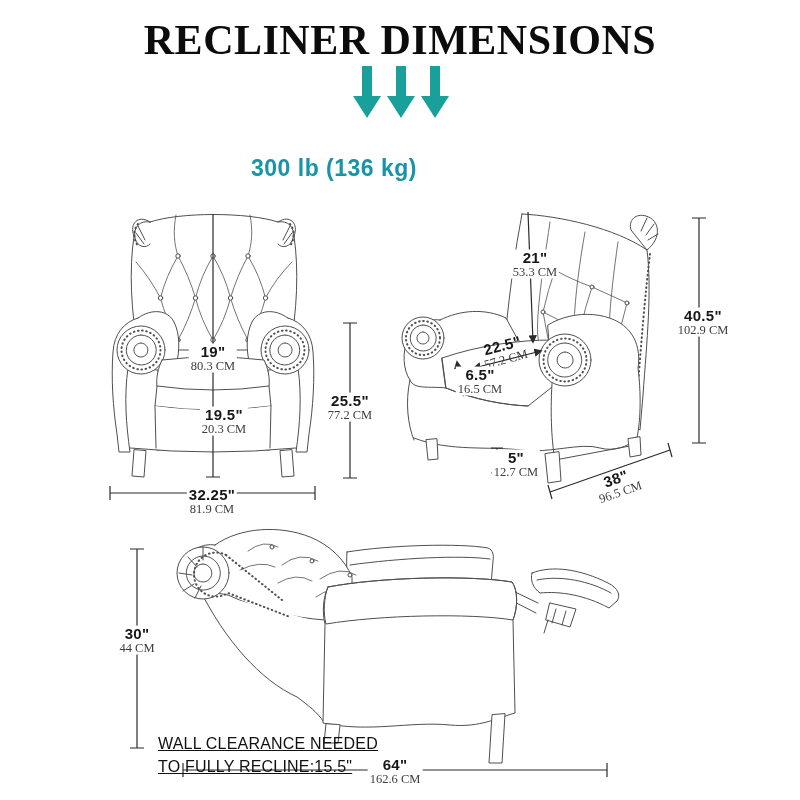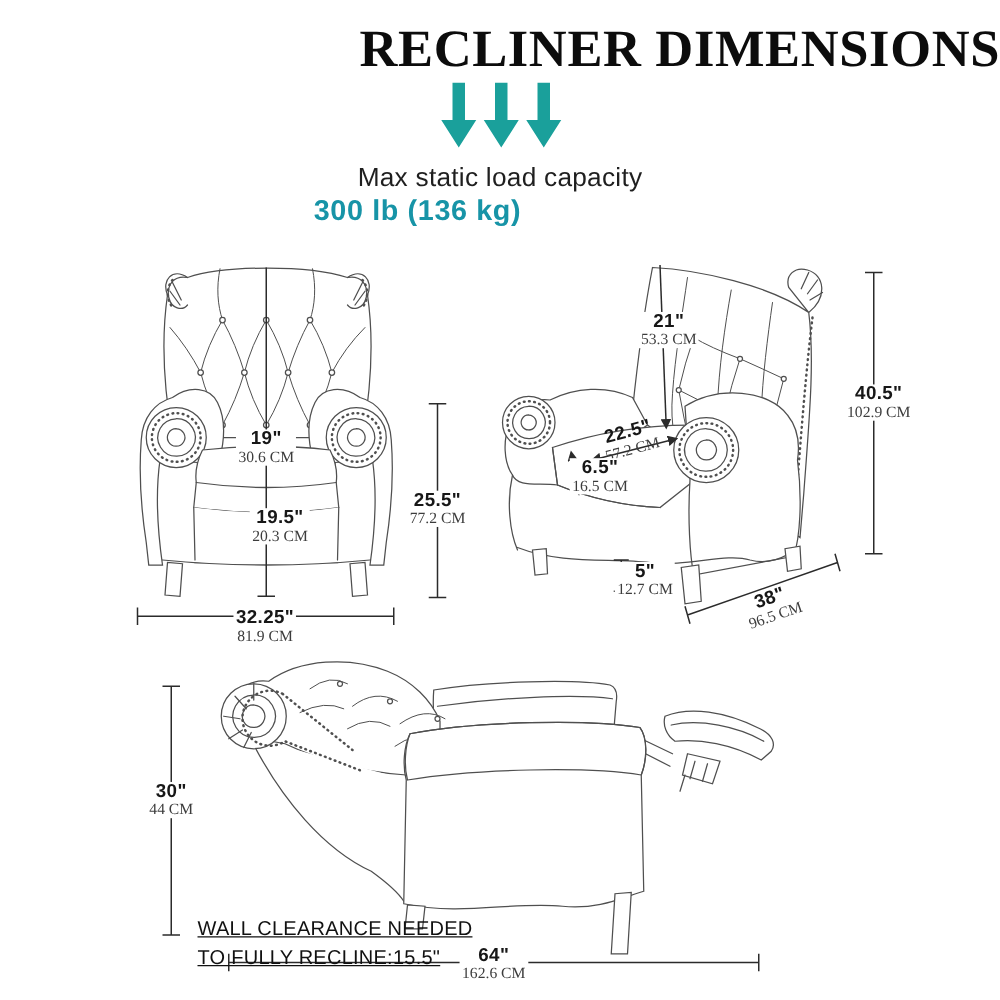--- a/index.html
+++ b/index.html
@@ -1,18 +1,18 @@
 <!DOCTYPE html>
 <html><head>
 <meta charset="utf-8">
 <style>
   html,body{margin:0;padding:0;background:#fff;}
   .canvas{position:relative;width:800px;height:800px;background:#ffffff;overflow:hidden;
           font-family:"Liberation Sans",sans-serif;}
-  .page-title{position:absolute;left:0;top:16px;width:800px;text-align:right;
+  .page-title{position:absolute;left:0;top:16px;width:800px;text-align:center;
               font-family:"Liberation Serif",serif;font-weight:700;font-size:42px;
               color:#0c0c0c;letter-spacing:.5px;}
   .cap-label{position:absolute;left:0;top:131px;width:800px;text-align:center;
              font-size:21px;color:#1f1f1f;letter-spacing:.2px;}
   .cap-value{position:absolute;left:0;top:155px;width:668px;text-align:center;
              font-size:23px;font-weight:700;color:#1794a7;letter-spacing:.5px;}
   .arrows{position:absolute;left:340px;top:66px;}
   svg.art{position:absolute;left:0;top:0;}
   .lbl{position:absolute;transform:translate(-50%,-50%);text-align:center;
        background:#fff;padding:0 2px;line-height:1.05;white-space:nowrap;z-index:3;}
@@ -31,21 +31,20 @@
   <div class="page-title">RECLINER DIMENSIONS</div>
 
   <svg class="arrows" width="130" height="62" viewBox="0 0 130 62">
     <g fill="#1aa09b">
       <path d="M22,0 h10 v30 h9 l-14,22 l-14,-22 h9 z"></path>
       <path d="M56,0 h10 v30 h9 l-14,22 l-14,-22 h9 z"></path>
       <path d="M90,0 h10 v30 h9 l-14,22 l-14,-22 h9 z"></path>
     </g>
   </svg>
 
-  <div class="cap-label">Max static load capacity</div>
   <div class="cap-value">300 lb (136 kg)</div>
 
   <svg class="art" width="800" height="800" viewBox="0 0 800 800">
     <defs>
       <marker id="ah" viewBox="0 0 10 10" refX="8" refY="5" markerWidth="7" markerHeight="7" orient="auto-start-reverse">
           <path d="M0,0 L10,5 L0,10 Z" fill="#2b2b2b"></path>
         </marker>
     </defs>
 
     <g transform="translate(100,200)" fill="none" stroke="#4f4f4f" stroke-width="1" stroke-linecap="round">
@@ -197,21 +196,21 @@
       <path d="M699,218 L699,443 M692,218 L706,218 M692,443 L706,443"></path>
 
       <path d="M137,549 L137,748 M130,549 L144,549 M130,748 L144,748"></path>
 
       <path d="M183,770 L607,770 M183,763 L183,777 M607,763 L607,777"></path>
     </g>
   </svg>
 
   <div class="lbl" style="left:213px;top:358px">
     <span class="din">19"</span>
-    <span class="dcm">30.6 CM</span>
+    <span class="dcm">80.3 CM</span>
   </div>
   <div class="lbl" style="left:224px;top:421px">
     <span class="din">19.5"</span>
     <span class="dcm">20.3 CM</span>
   </div>
   <div class="lbl" style="left:350px;top:407px">
     <span class="din">25.5"</span>
     <span class="dcm">77.2 CM</span>
   </div>
   <div class="lbl" style="left:212px;top:501px">

